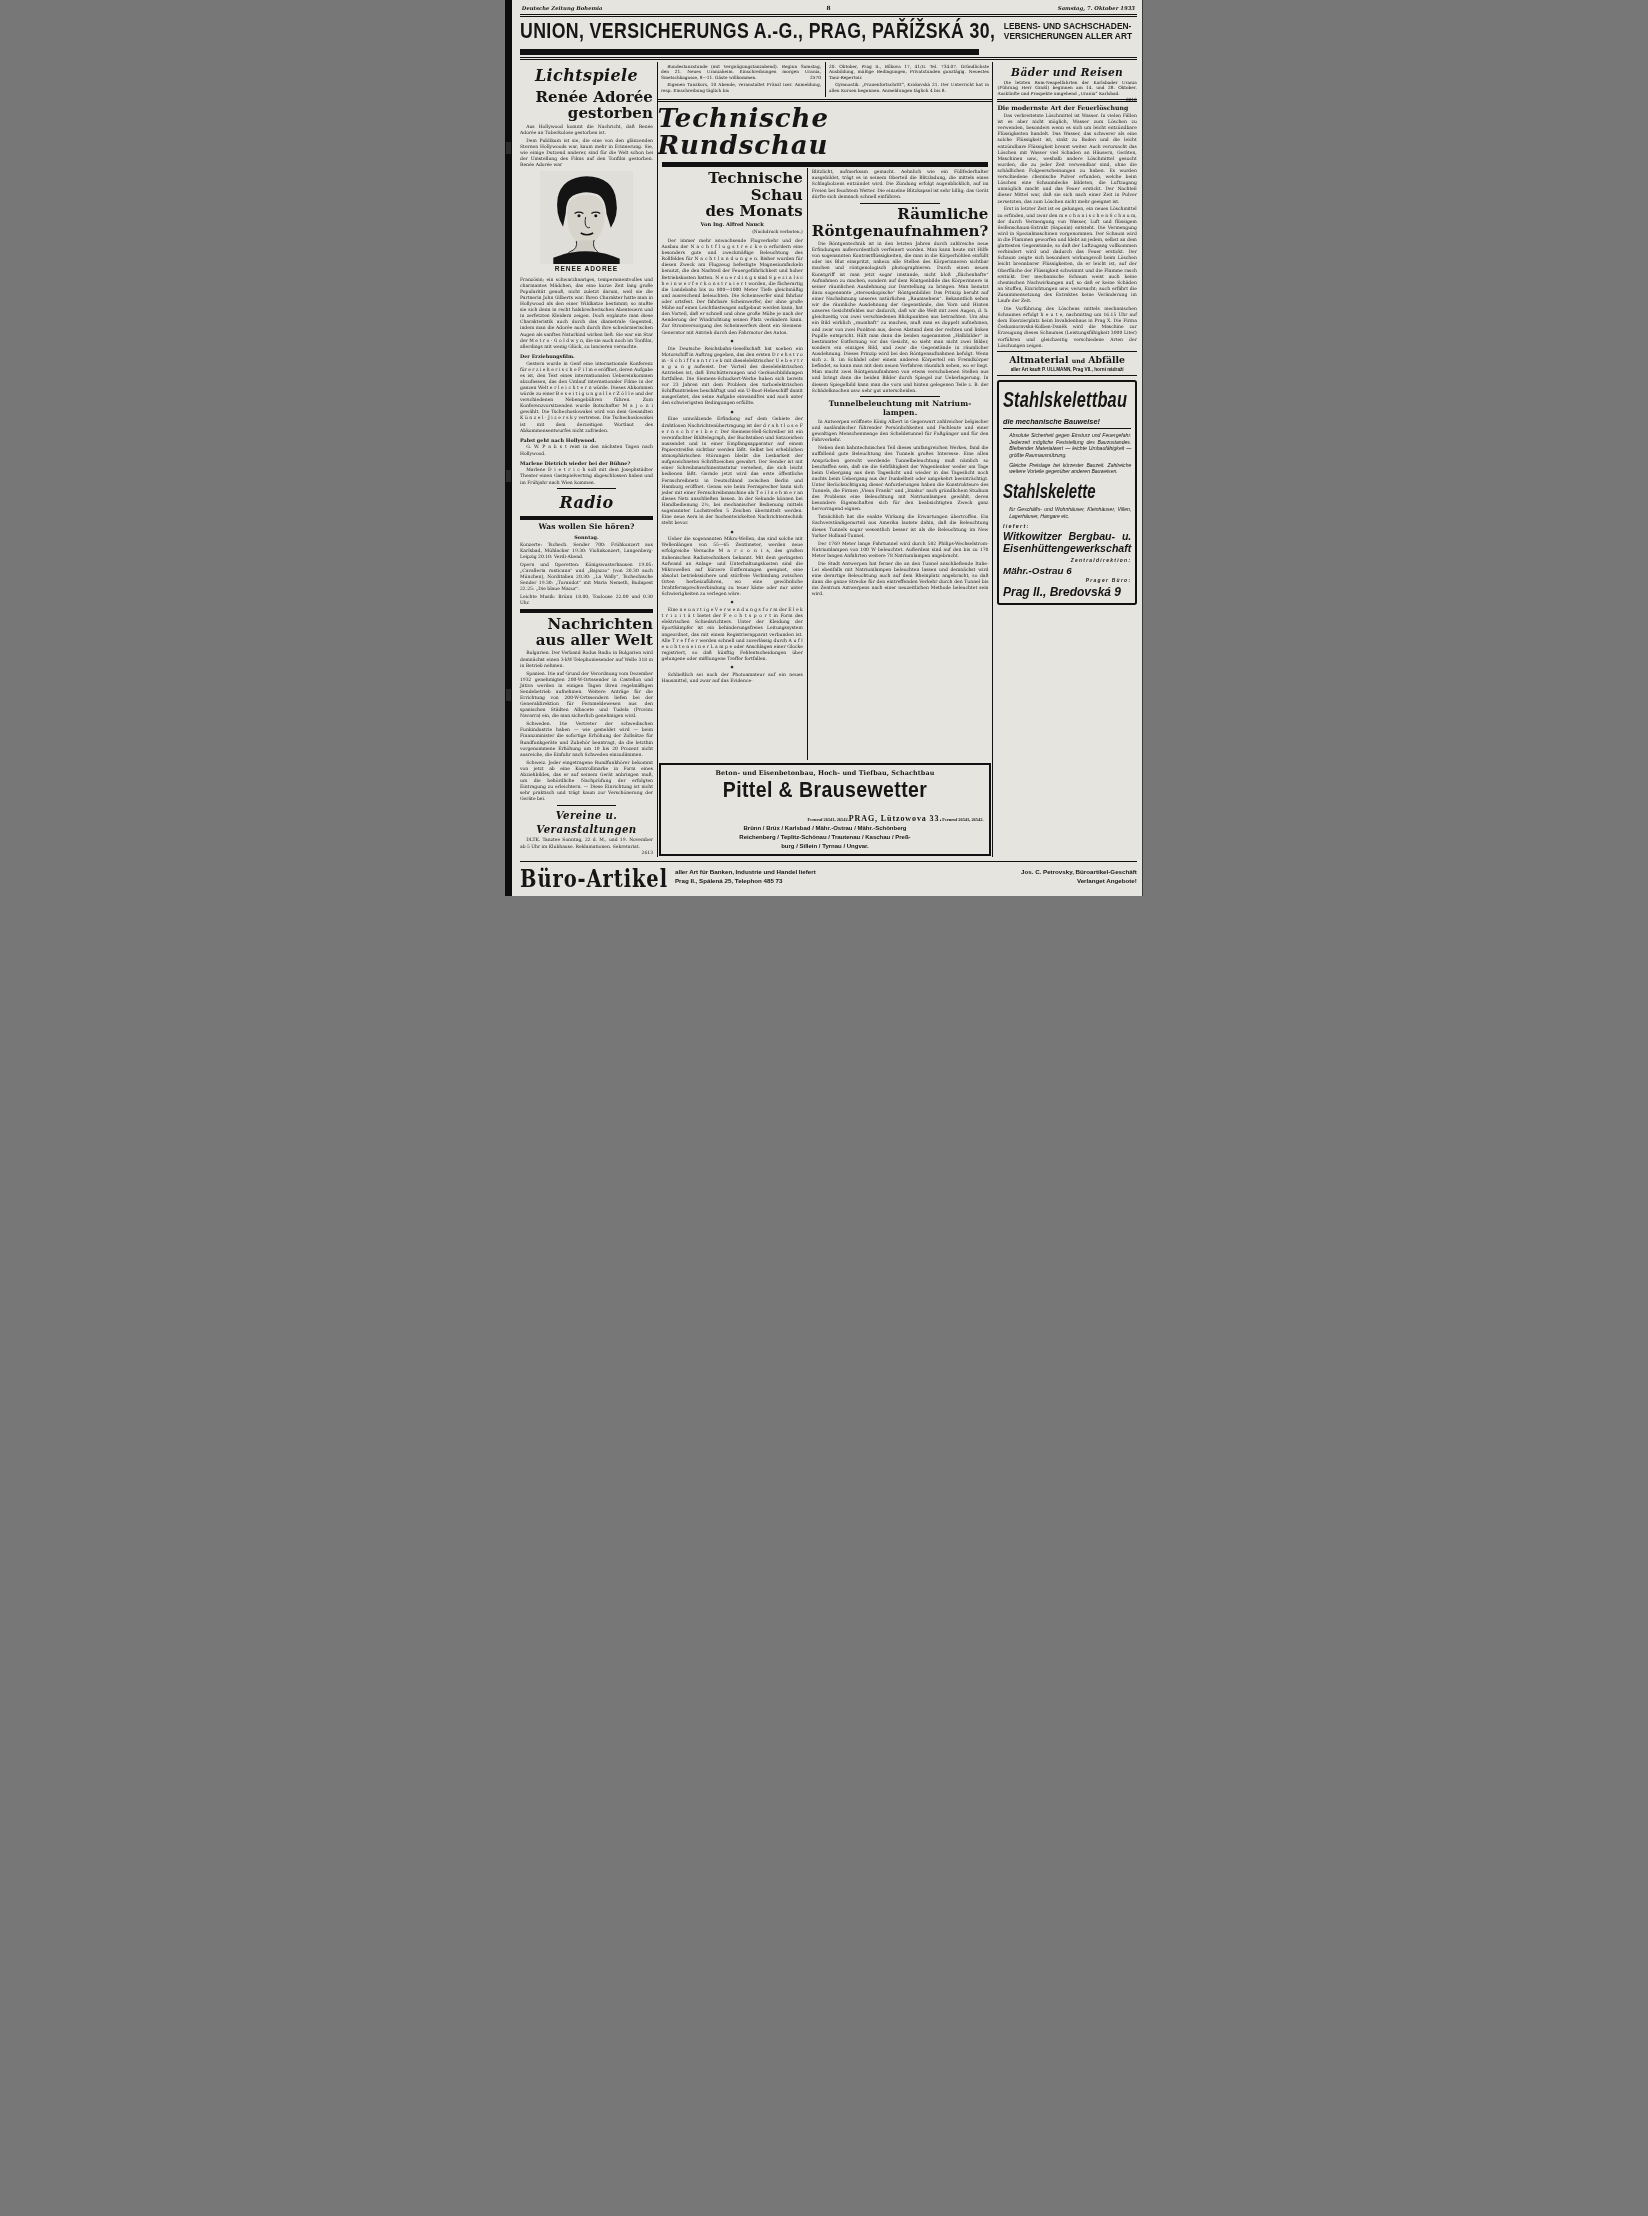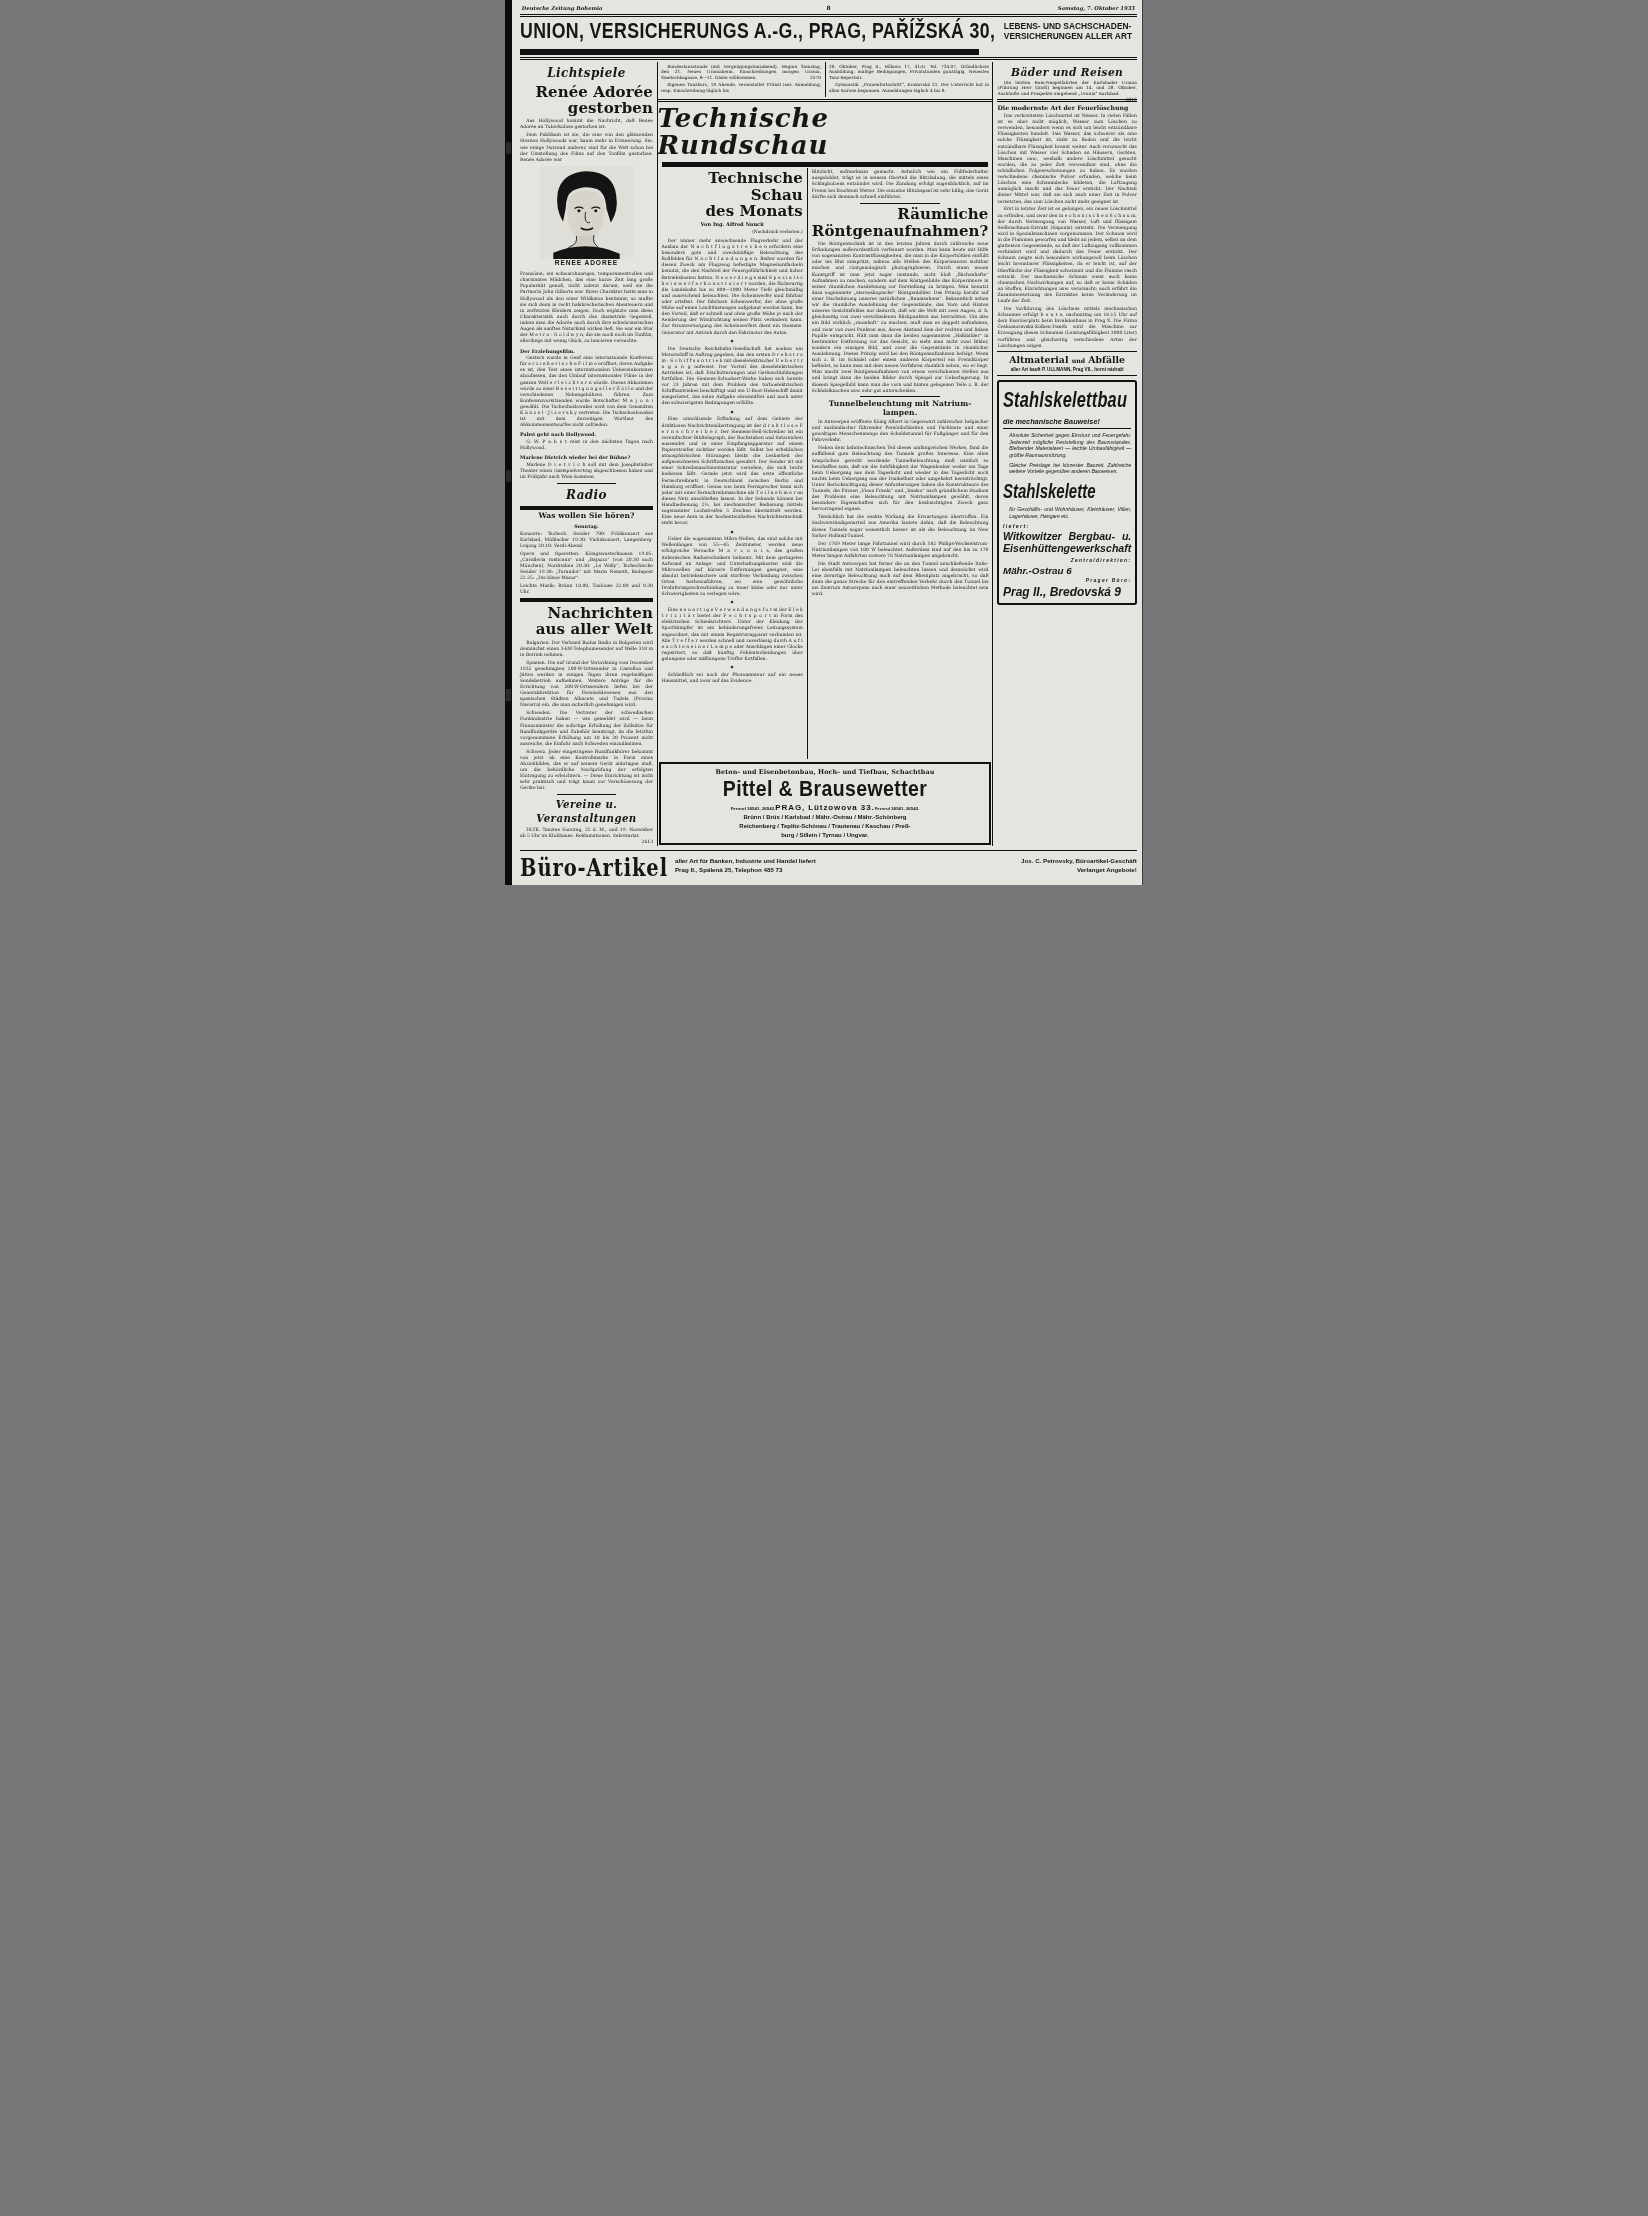--- a/index.html
+++ b/index.html
@@ -51,21 +51,21 @@
   .mc + .mc{border-left:0.4px solid #111;}
   .col4{flex:0 0 133px;padding:0.9px 0 0.9px 4px;}
   .center{text-align:center;}
   .headline-lg{font-size:15px;text-align:right;line-height:1.1;margin:2.7px 0 1.8px 0;}
   .headline-md{font-size:7.5px;text-align:center;line-height:1.15;margin:2.7px 0 1.8px 0;}
   .subhead{font-weight:bold;font-size:4.9px;margin:3.1px 0 0.9px 0;}
   .rundschau{font-size:26px;text-align:left;font-weight:bold;font-style:italic;letter-spacing:0.9px;line-height:1.02;margin:0.9px 0 0 0;}
   .rundschau-bar{background:#111;height:4.9px;margin:3.5px 4.4px 1.8px 4.4px;}
   .byline{text-align:center;font-weight:bold;font-size:5.1px;margin:0.9px 0;}
   .note{text-align:right;font-size:4.4px;margin:0.9px 0 2.7px 0;}
-  .scripthead{font-size:12px;text-align:center;margin:1.8px 0 0.9px 0;}
+  .scripthead{font-size:16px;text-align:center;margin:1.8px 0 0.9px 0;}
   
   .portrait{display:block;margin:2.7px auto 0.9px auto;}
   .caption{text-align:center;font-family:"Liberation Sans",sans-serif;font-weight:bold;font-size:6.6px;letter-spacing:0.9px;margin:0.9px 0 2.7px 0;}
   .endrule{width:45%;margin:2.7px auto;border-top:0.9px solid #111;}
   
   .stahlbox{border:2.2px solid #111;border-radius:2.7px;padding:2.7px 3.5px;margin-top:3.5px;font-style:italic;}
   .stahl-big{font-family:"Liberation Sans",sans-serif;font-weight:bold;font-size:16.4px;letter-spacing:0.2px;transform:scaleY(1.3);transform-origin:top left;white-space:nowrap;}
   .stahl-sub{font-family:"Liberation Sans",sans-serif;font-weight:bold;font-size:7.3px;border-bottom:1.8px solid #111;padding-bottom:0.9px;margin:4.4px 0 3.5px 0;}
   .stahl-body{font-family:"Liberation Sans",sans-serif;font-size:5.1px;line-height:1.3;padding-left:6.2px;}
   .stahl-body p{margin:0 0 3.1px 0;}
@@ -78,21 +78,21 @@
   .bredov{font-family:"Liberation Sans",sans-serif;font-weight:bold;font-size:12px;}
   
   .altm{border-top:0.9px solid #111;border-bottom:1.8px solid #111;padding:1.3px 0.9px 1.8px 0.9px;margin-top:2.7px;}
   .altm-t{font-size:9.3px;font-weight:bold;text-align:center;}
   .altm-t .nd{font-size:6.2px;}
   .altm-s{font-family:"Liberation Sans",sans-serif;font-weight:bold;font-size:4.7px;text-align:center;margin-top:0.9px;}
   
   .pittel{border:1.8px solid #111;outline:0.9px solid #111;outline-offset:0.9px;margin:4.4px 2.7px 1.8px 2.7px;padding:3.5px 5.3px;text-align:center;}
   .pittel-top{font-weight:bold;font-size:6.4px;}
   .pittel-name{font-family:"Liberation Sans",sans-serif;font-weight:bold;font-size:19.5px;letter-spacing:0.4px;transform:scaleY(1.15);transform-origin:center;margin:0.9px 0;}
-  .pittel-row{display:flex;align-items:baseline;justify-content:center;font-family:Liberation Sans, sans-serif;font-weight:bold;margin-top:3px;}
+  .pittel-row{display:flex;align-items:baseline;justify-content:flex-end;font-family:Liberation Serif, serif;font-weight:bold;margin-top:13px;}
   .pittel-row .ph{font-size:4.4px;}
   .pittel-row .ad{font-size:8px;letter-spacing:0.9px;}
   .pittel-cities{font-family:"Liberation Sans",sans-serif;font-weight:bold;font-size:6px;line-height:1.45;margin-top:1.8px;}
   
   .buero{display:flex;align-items:flex-start;gap:7px;border-top:1.3px solid #111;margin-top:4.4px;padding-top:2.7px;}
   .buero-big{font-weight:bold;font-size:19.5px;letter-spacing:0.9px;transform:scaleY(1.2);transform-origin:top left;white-space:nowrap;}
   .buero-mid{font-family:"Liberation Sans",sans-serif;font-weight:bold;font-size:6.2px;line-height:1.5;padding-top:1.8px;}
   .buero-right{font-family:"Liberation Sans",sans-serif;font-weight:bold;font-size:6.2px;line-height:1.5;padding-top:1.8px;text-align:right;flex:1;}
   .num{float:right;}
 </style>

